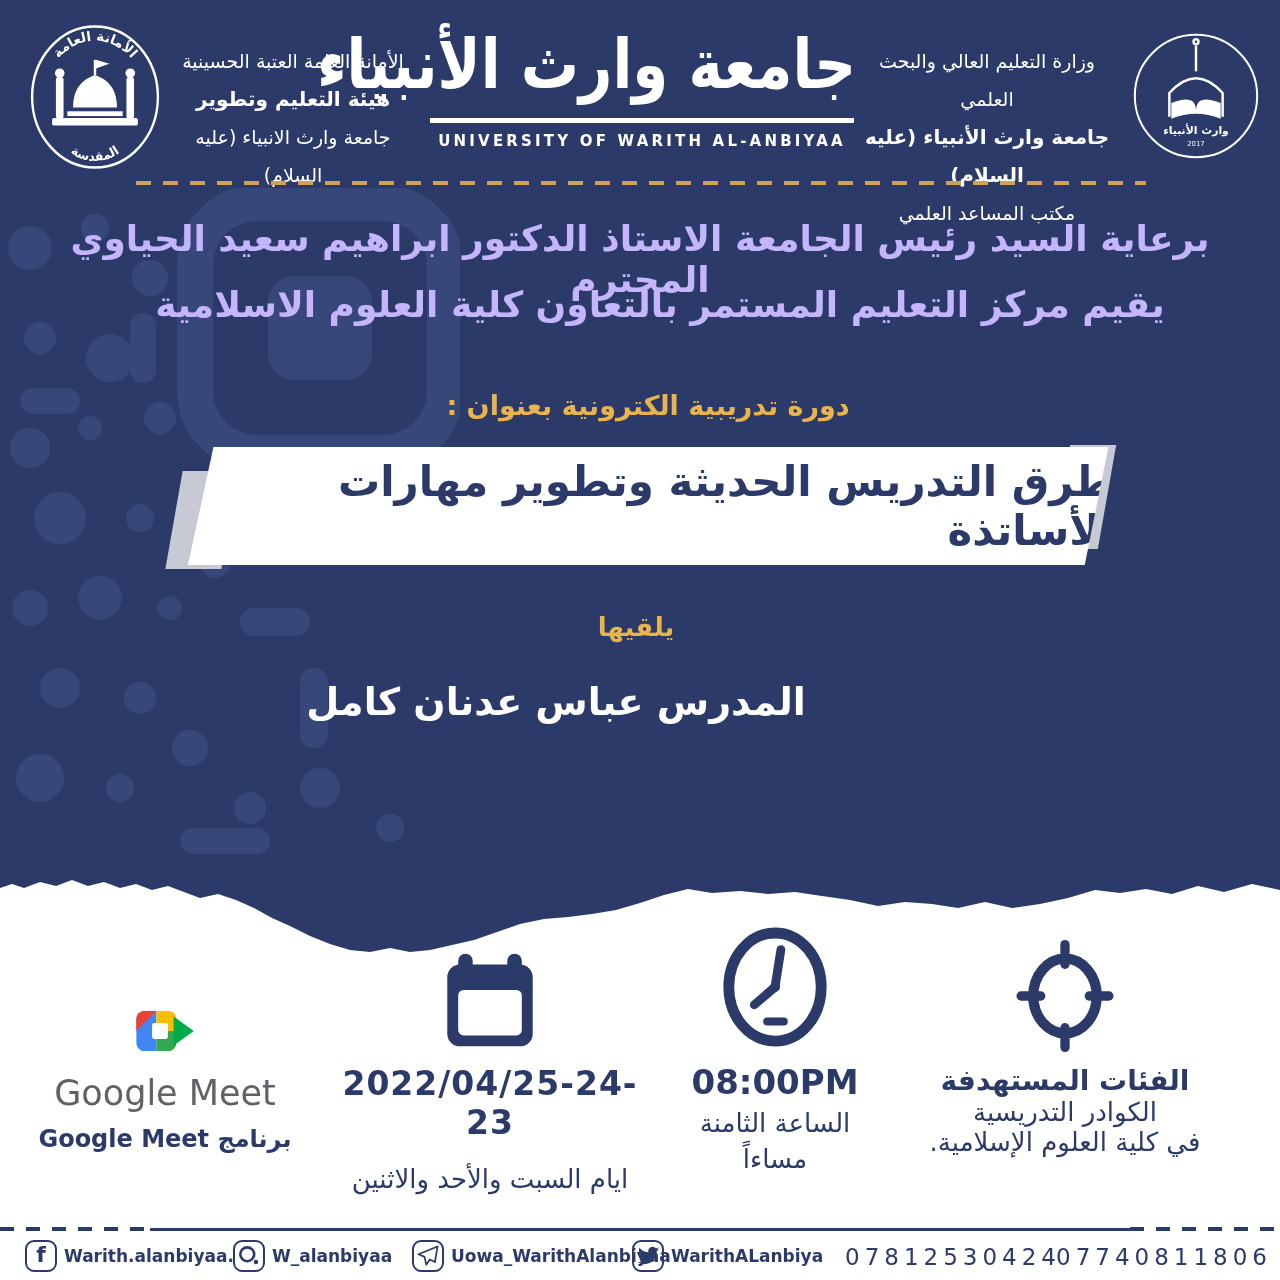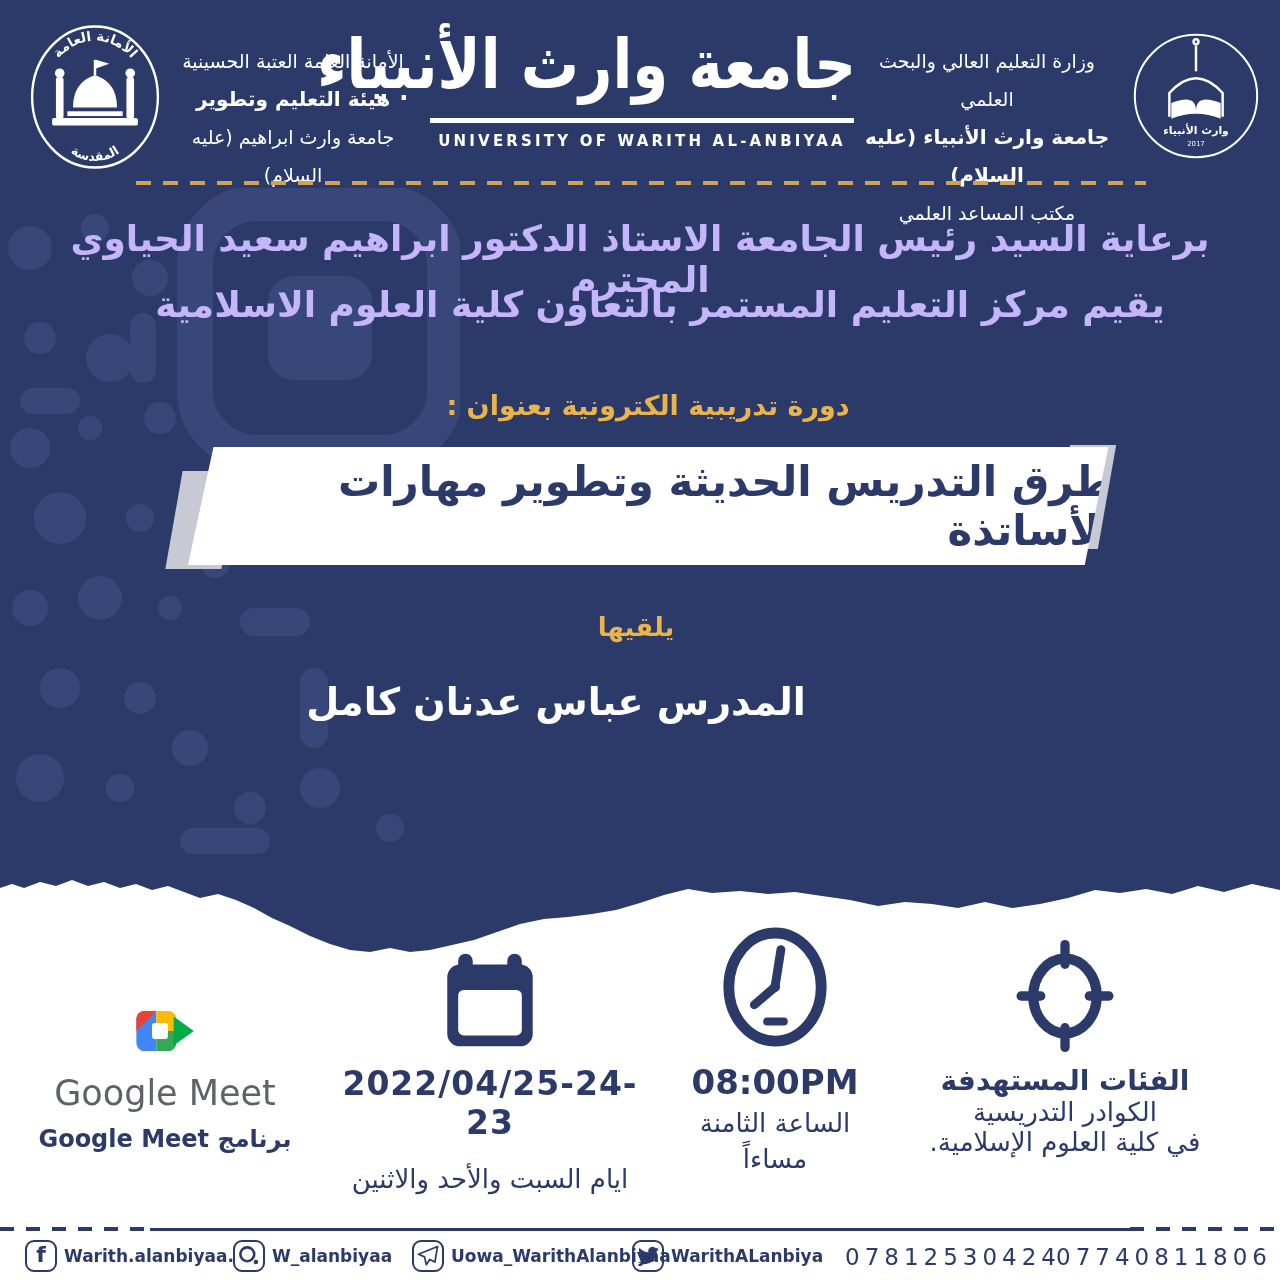--- a/index.html
+++ b/index.html
@@ -153,21 +153,21 @@
         <rect x="118" y="64" width="8" height="44" rx="3"></rect>
           <circle cx="122" cy="60" r="5"></circle>
         <rect x="56" y="100" width="58" height="5"></rect>
         <rect x="40" y="107" width="90" height="8" rx="2"></rect>
       </g>
     </svg>
 
     <div class="org-col org-left ar">
       <div>الأمانة العامة العتبة الحسينية</div>
       <div class="bold">هيئة التعليم وتطوير</div>
-      <div>جامعة وارث ابراهيم (عليه السلام)</div>
+      <div>جامعة وارث الانبياء (عليه السلام)</div>
     </div>
 
     <div class="logo-center">
       <div class="logo-arabic ar">جامعة وارث الأنبياء</div>
       <div class="logo-bar"></div>
       <div class="logo-english">UNIVERSITY OF WARITH AL-ANBIYAA</div>
     </div>
 
     <div class="org-col org-right ar">
       <div>وزارة التعليم العالي والبحث العلمي</div>

